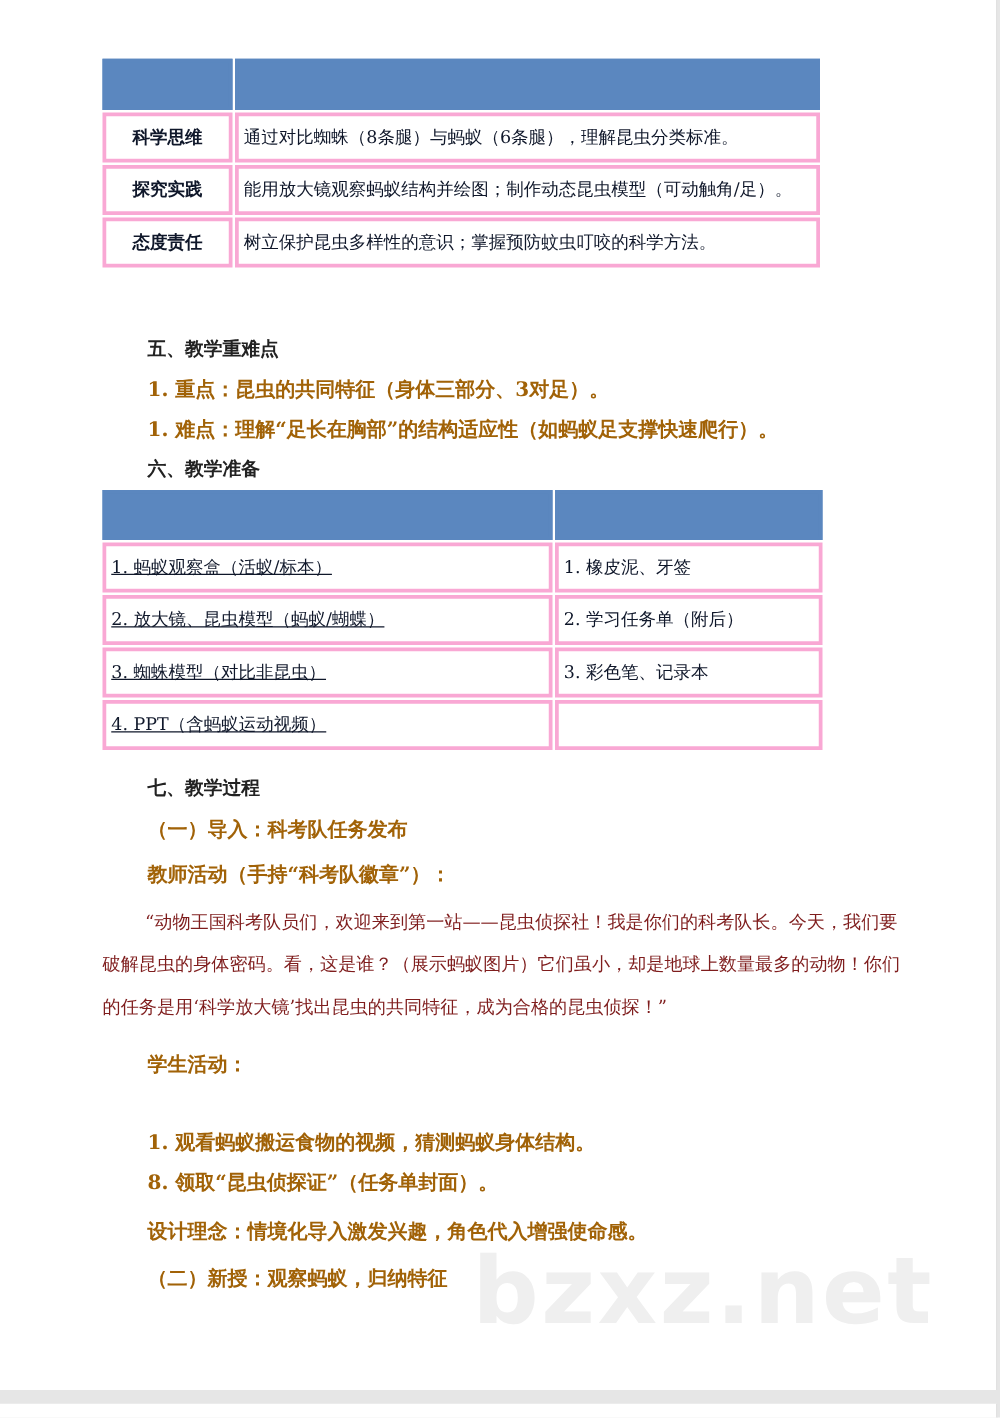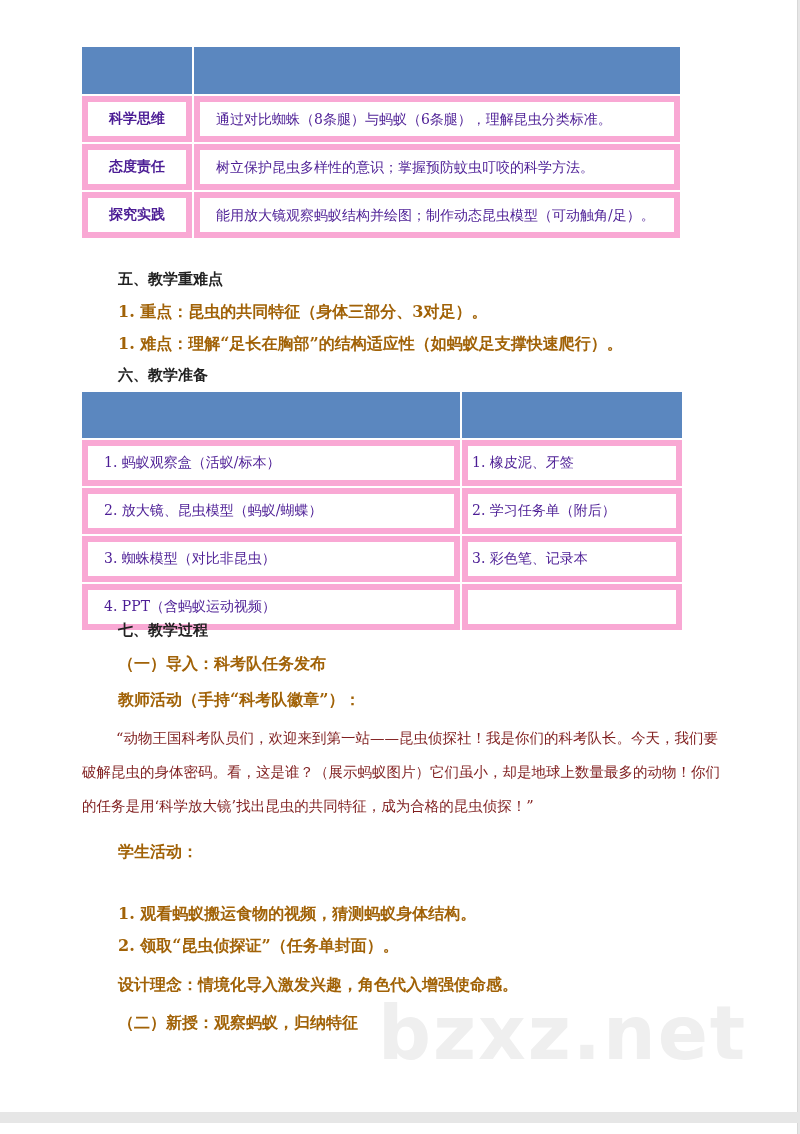--- a/index.html
+++ b/index.html
@@ -1,26 +1,26 @@
 <!DOCTYPE html>
 <html><head>
 <meta charset="utf-8">
 <style>
   html,body{margin:0;padding:0;}
   body{width:800px;height:1134px;background:#e6e6e6;position:relative;overflow:hidden;font-family:"DejaVu Serif","Liberation Serif",serif;color:#222;}
   .page{position:absolute;left:0;top:0;width:797px;height:1112px;background:#fff;border-right:1px solid #d8d8d8;}
   .page2{position:absolute;left:0;top:1123px;width:797px;height:20px;background:#fff;border-right:1px solid #d8d8d8;}
   table{border-collapse:separate;border-spacing:2px;position:absolute;}
-  td{border:6px solid #f9a8d4;padding:0;font-size:14px;color:#4c1d95;}
+  td{border:3px solid #f9a8d4;padding:0;font-size:14px;color:#0f172a;}
   td.hd{background:#5b87bf;border-color:#5b87bf;}
   #t1{left:80px;top:45px;}
   #t1 td.k{width:98px;text-align:center;font-weight:bold;font-family:"DejaVu Sans","Liberation Sans",sans-serif;font-size:14px;}
-  #t1 td.v{width:458px;padding-left:16px;line-height:34px;margin-top:32px;}
+  #t1 td.v{width:458px;padding-left:4px;line-height:34px;margin-top:32px;}
   #t2{left:80px;top:390px;}
-  #t2 td.a{width:350px;padding-left:16px;height:34px;}
+  #t2 td.a{width:350px;padding-left:4px;height:34px;text-decoration:underline;}
   #t2 td.b{width:204px;padding-left:4px;height:34px;}
   .h{position:absolute;left:118px;font-weight:bold;font-size:15px;font-family:"DejaVu Sans","Liberation Sans",sans-serif;}
   .p{position:absolute;left:118px;font-size:16px;color:#a16207;white-space:nowrap;font-weight:bold;}
   .para{position:absolute;left:82px;width:640px;font-size:14.5px;color:#7f1d1d;line-height:34px;text-indent:34px;}
   .wm{position:absolute;left:378px;top:990px;font-size:74px;font-weight:bold;color:#efefef;font-family:"DejaVu Sans","Liberation Sans",sans-serif;letter-spacing:2px;}
 </style>
 </head>
 <body>
 
 <div class="page">
@@ -29,26 +29,26 @@
     <tbody>
         <tr>
           <td class="hd k" style="height:35px"></td>
           <td class="hd v" style="height:35px"></td>
         </tr>
     <tr>
       <td class="k">科学思维</td>
       <td class="v">通过对比蜘蛛（8条腿）与蚂蚁（6条腿），理解昆虫分类标准。</td>
     </tr>
     <tr>
+      <td class="k">探究实践</td>
+      <td class="v">能用放大镜观察蚂蚁结构并绘图；制作动态昆虫模型（可动触角/足）。</td>
+    </tr>
+    <tr>
       <td class="k">态度责任</td>
       <td class="v">树立保护昆虫多样性的意识；掌握预防蚊虫叮咬的科学方法。</td>
-    </tr>
-    <tr>
-      <td class="k">探究实践</td>
-      <td class="v">能用放大镜观察蚂蚁结构并绘图；制作动态昆虫模型（可动触角/足）。</td>
     </tr>
   </tbody>
     </table>
 
   <div class="h" style="top:270px">五、教学重难点</div>
   <div class="p" style="top:302px">1. 重点：昆虫的共同特征（身体三部分、3对足）。</div>
   <div class="p" style="top:334px">1. 难点：理解“足长在胸部”的结构适应性（如蚂蚁足支撑快速爬行）。</div>
   <div class="h" style="top:366px">六、教学准备</div>
 
   <table id="t2">
@@ -75,18 +75,18 @@
     </tr>
   </tbody>
     </table>
 
   <div class="h" style="top:621px">七、教学过程</div>
   <div class="p" style="top:654px">（一）导入：科考队任务发布</div>
   <div class="p" style="top:690px">教师活动（手持“科考队徽章”）：</div>
   <div class="para" style="top:721px">“动物王国科考队员们，欢迎来到第一站——昆虫侦探社！我是你们的科考队长。今天，我们要破解昆虫的身体密码。看，这是谁？（展示蚂蚁图片）它们虽小，却是地球上数量最多的动物！你们的任务是用‘科学放大镜’找出昆虫的共同特征，成为合格的昆虫侦探！”</div>
   <div class="p" style="top:842px">学生活动：</div>
   <div class="p" style="top:904px">1. 观看蚂蚁搬运食物的视频，猜测蚂蚁身体结构。</div>
-  <div class="p" style="top:936px">2. 领取“昆虫侦探证”（任务单封面）。</div>
+  <div class="p" style="top:936px">8. 领取“昆虫侦探证”（任务单封面）。</div>
   <div class="p" style="top:975px">设计理念：情境化导入激发兴趣，角色代入增强使命感。</div>
   <div class="wm">bzxz.net</div>
   <div class="p" style="top:1013px">（二）新授：观察蚂蚁，归纳特征</div>
 </div>
 <div class="page2"></div>
 
 </body></html>

